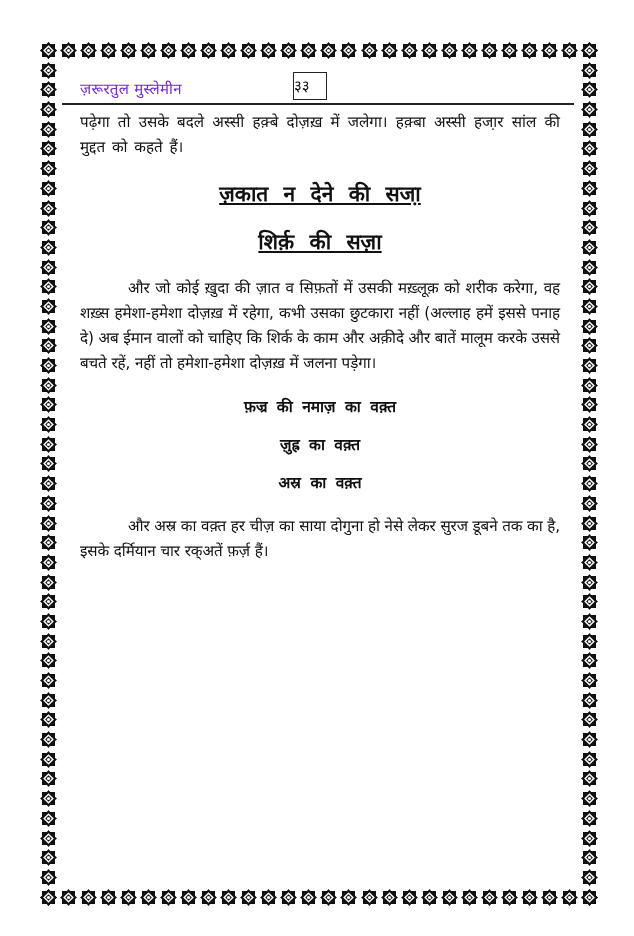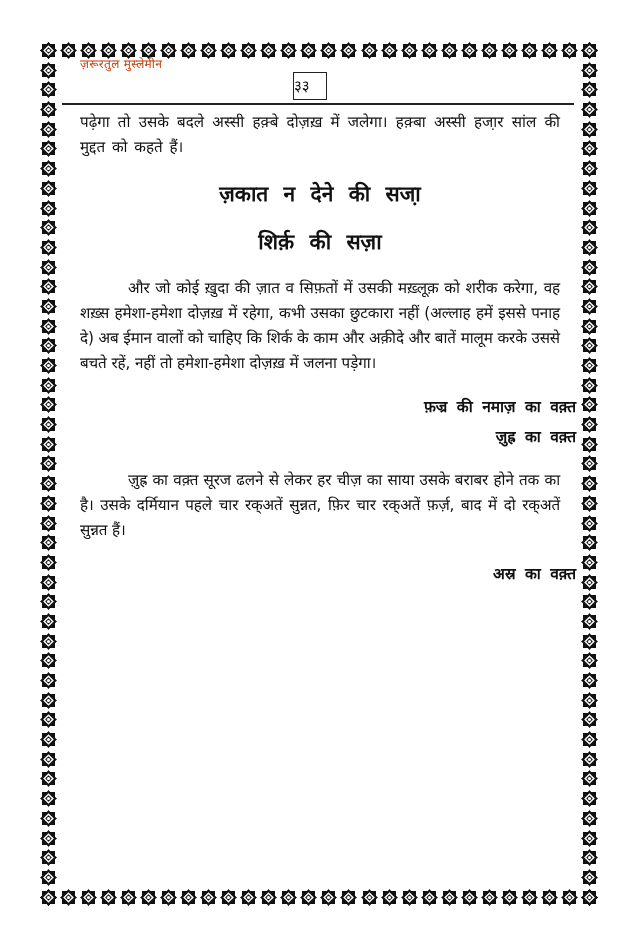--- a/index.html
+++ b/index.html
@@ -47,24 +47,24 @@
     .orn {
       width: 17px;
       height: 17px;
       flex: 0 0 17px;
       display: block;
     }
     
     .running-head {
       position: absolute;
       left: 40px;
-      top: 13px;
-      font-size: 12px;
+      top: 36px;
+      font-size: 15px;
       letter-spacing: 0.3px;
-      color: #c2410c;
+      color: #6d28d9;
     }
     .page-number-box {
       position: absolute;
       left: 253px;
       top: 30px;
       width: 32px;
       height: 26px;
       border: 1.5px solid #222;
       font-size: 15px;
       text-align: left;
@@ -95,26 +95,27 @@
     }
     .para.indent { text-indent: 48px; }
     .para.tight { word-spacing: 0px; letter-spacing: -0.1px; }
     .heading-lg {
       font-size: 21px;
       font-weight: bold;
       text-align: center;
       margin: 12px;
       line-height: 36px;
       word-spacing: 8px;
+      text-decoration: underline;
     }
     .heading-sm {
       font-size: 15.5px;
       font-weight: bold;
-      text-align: right;
-      margin: 0;
+      text-align: center;
+      margin: 8px;
       line-height: 30px;
       word-spacing: 4px;
     }
   </style>
 </head>
 <body>
 
 <div class="page-frame">
 
   <div class="border-row top" id="border-top">
@@ -1143,17 +1144,17 @@
 
     <h2 class="heading-lg" style="margin-top:4px;">ज़कात न देने की सजा़</h2>
 
     <h2 class="heading-lg" style="margin-top:2px;">शिर्क़ की सज़ा</h2>
     <p class="para indent tight">और जो कोई ख़ुदा की ज़ात व सिफ़तों में उसकी मख़्लूक़ को शरीक करेगा, वह शख़्स हमेशा-हमेशा दोज़ख़ में रहेगा, कभी उसका छुटकारा नहीं (अल्लाह हमें इससे पनाह दे) अब ईमान वालों को चाहिए कि शिर्क के काम और अक़ीदे और बातें मालूम करके उससे बचते रहें, नहीं तो हमेशा-हमेशा दोज़ख़ में जलना पड़ेगा।</p>
 
 
     <h3 class="heading-sm">फ़ज्र की नमाज़ का वक़्त</h3>
 
     <h3 class="heading-sm">ज़ुह्र का वक़्त</h3>
-    <p class="para indent tight">ज़ुह्र का वक़्त सूरज ढलने से लेकर हर चीज़ का साया उसके बराबर होने तक का है। उसके दर्मियान पहले चार रक्अतें सुन्नत, फ़िर चार रक्अतें फ़र्ज़, बाद में दो रक्अतें सुन्नत हैं।</p>
 
     <h3 class="heading-sm">अस्र का वक़्त</h3>
+    <p class="para indent tight">और अस्र का वक़्त हर चीज़ का साया दोगुना हो नेसे लेकर सुरज डूबने तक का है, इसके दर्मियान चार रक्अतें फ़र्ज़ हैं।</p>
   </div>
 </div>
 
 </body></html>

